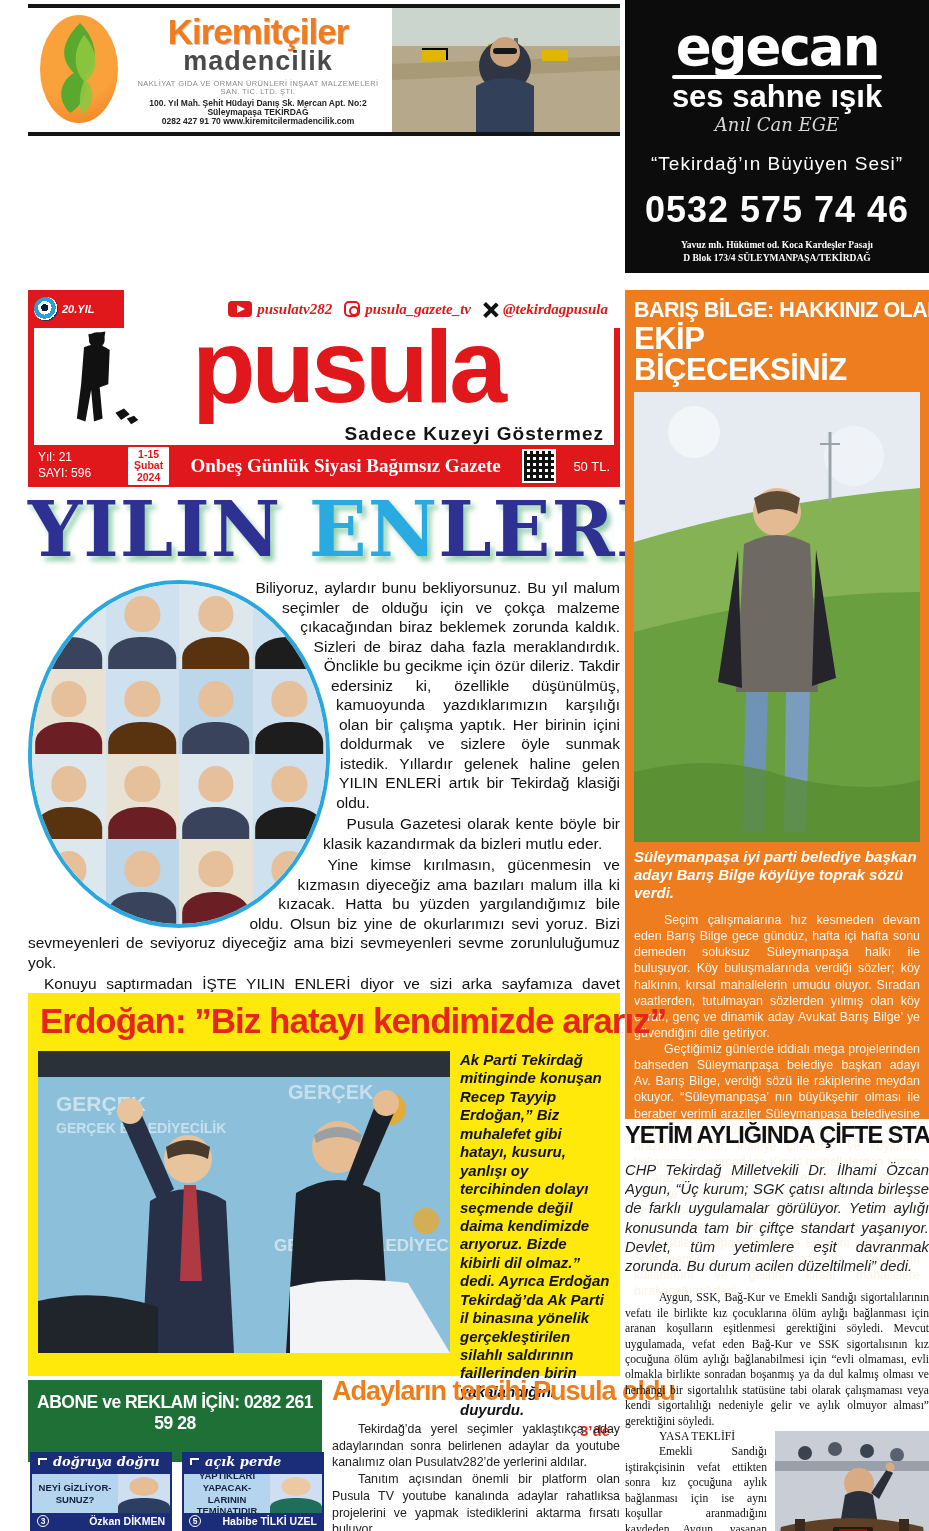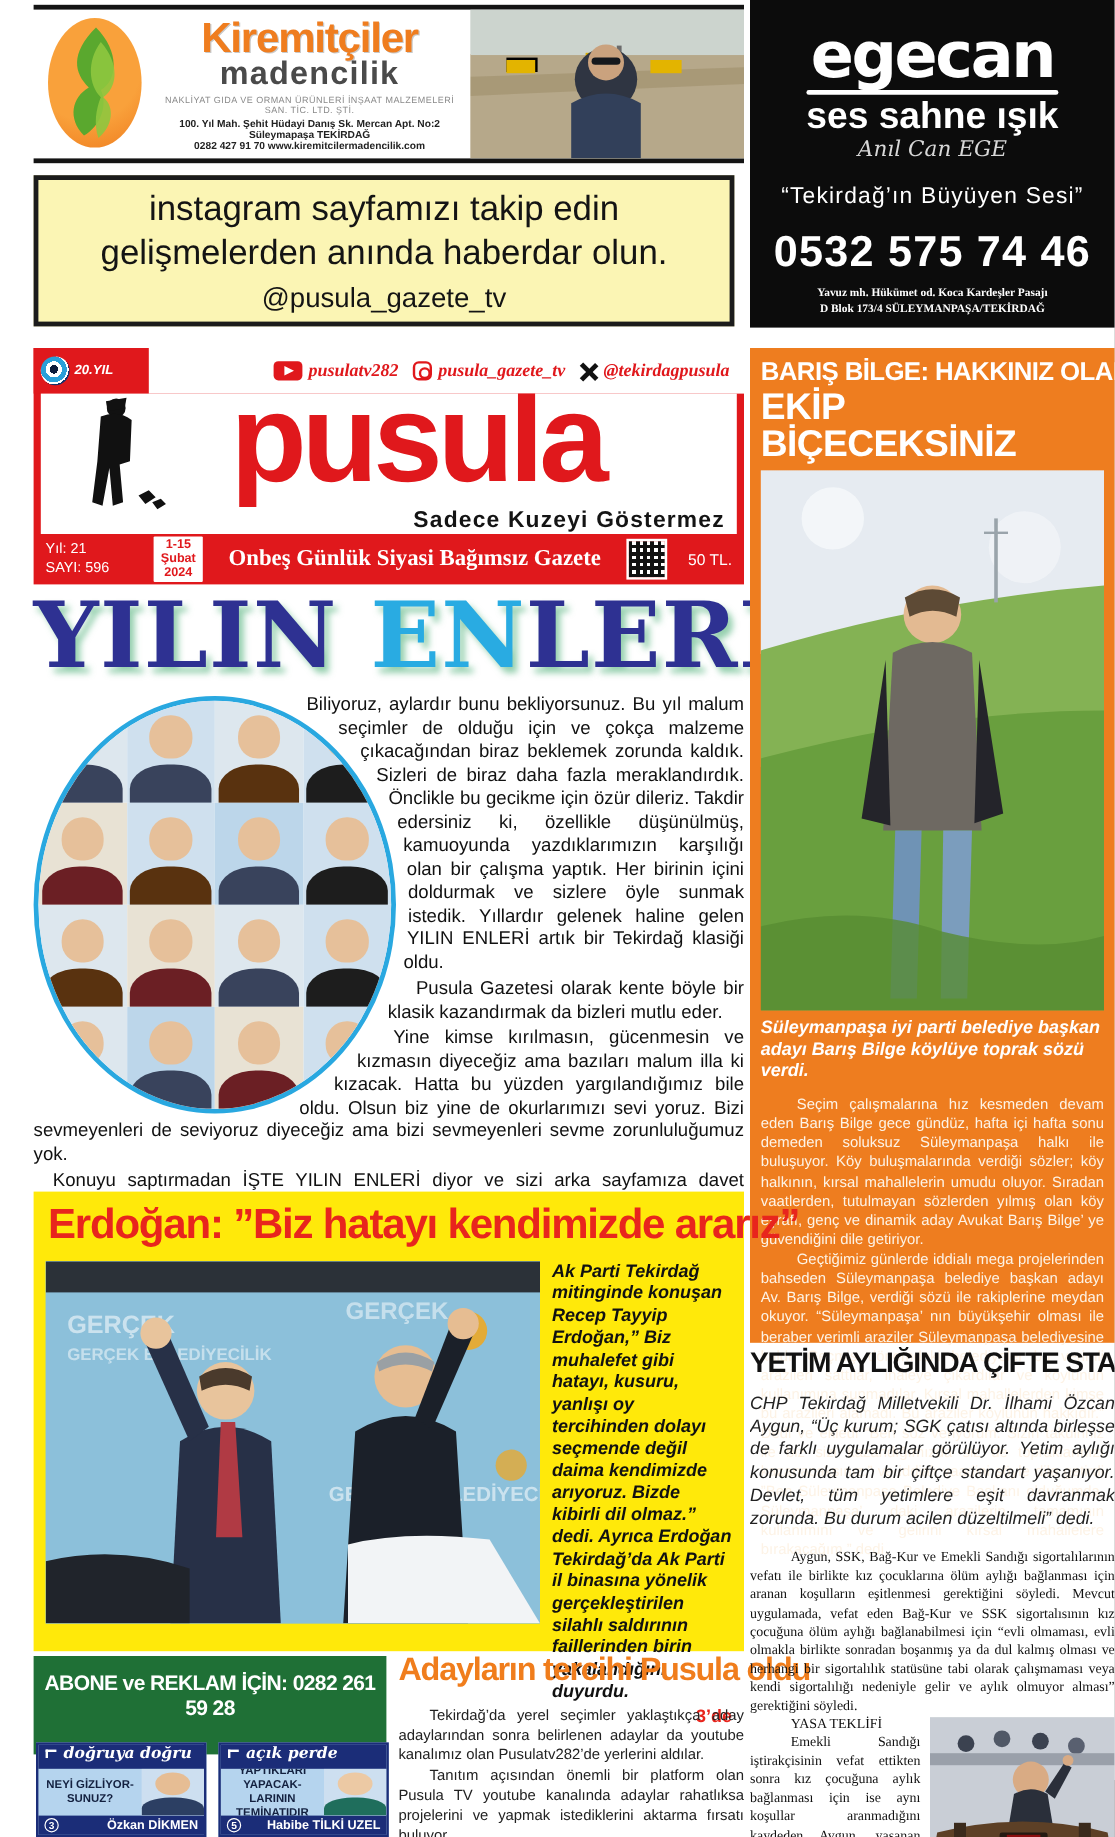--- a/index.html
+++ b/index.html
@@ -194,25 +194,20 @@
     <div class="egecan-sub" data-name="egecan-subtitle">ses sahne ışık</div>
     <div class="egecan-person" data-name="egecan-person">Anıl Can EGE</div>
     <div class="egecan-tag" data-name="egecan-tagline">“Tekirdağ’ın Büyüyen Sesi”</div>
     <div class="egecan-phone" data-name="egecan-phone">0532 575 74 46</div>
     <div class="egecan-addr" data-name="egecan-address">
       <div data-name="egecan-address-line1">Yavuz mh. Hükümet od. Koca Kardeşler Pasajı</div>
       <div data-name="egecan-address-line2">D Blok 173/4 SÜLEYMANPAŞA/TEKİRDAĞ</div>
     </div>
   </div>
 
-  <div class="insta-box" data-name="instagram-promo-box">
-    <div class="insta-line" data-name="instagram-promo-line1">instagram sayfamızı takip edin</div>
-    <div class="insta-line" data-name="instagram-promo-line2">gelişmelerden anında haberdar olun.</div>
-    <div class="insta-handle" data-name="instagram-handle">@pusula_gazete_tv</div>
-  </div>
 
   <div class="masthead" data-name="masthead">
     <div class="mh-top" data-name="masthead-top-strip">
       <div class="mh-badge" data-name="anniversary-badge">
         <span class="eye" data-name="evil-eye-icon"></span>
         <span class="mh-badge-label" data-name="anniversary-label">20.YIL</span>
       </div>
       <div class="mh-social" data-name="social-bar">
         <span class="soc-item" data-name="youtube-handle">
           <span class="yt-icon" data-name="youtube-icon"></span>

